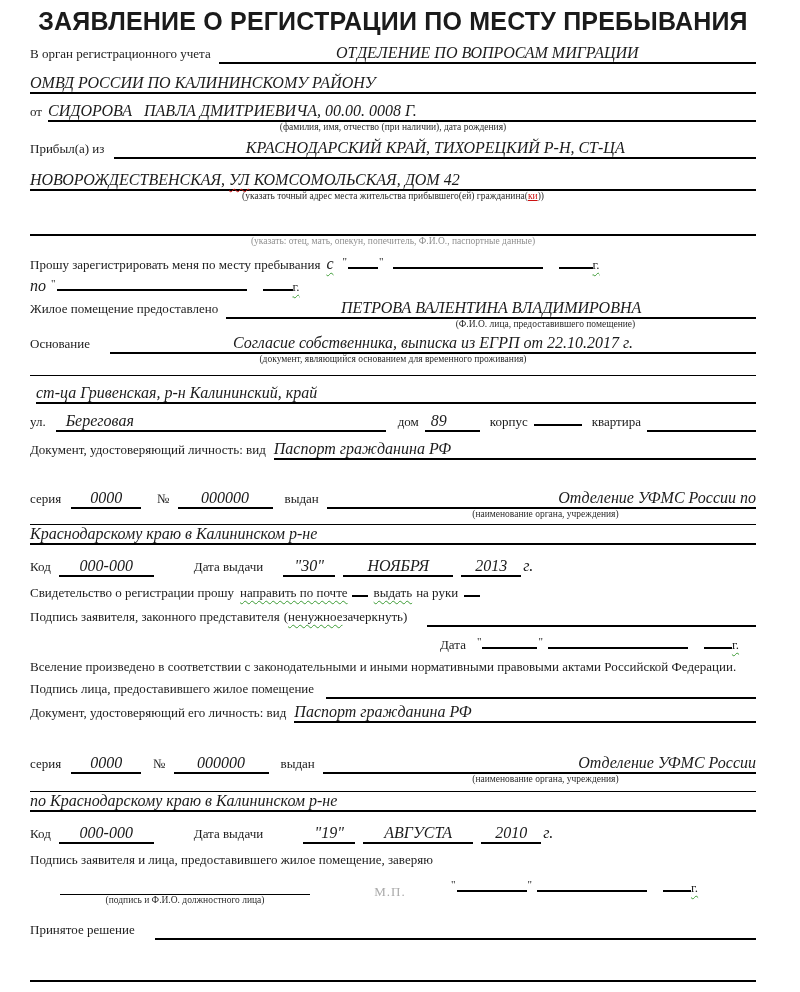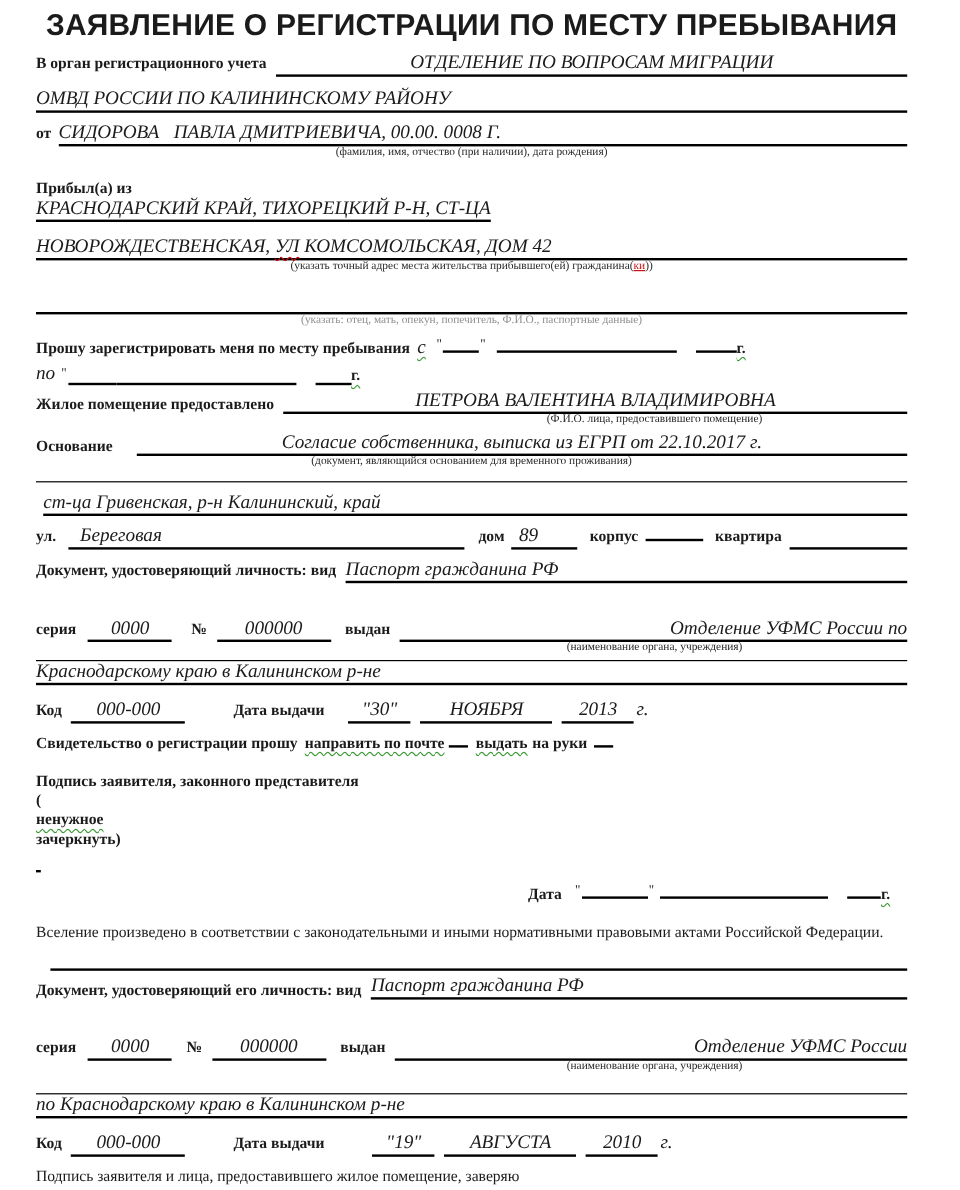--- a/index.html
+++ b/index.html
@@ -3,21 +3,21 @@
 <meta charset="utf-8">
 <style>
   html,body{margin:0;padding:0;background:#fff;}
   .page{
     width:800px;height:992px;box-sizing:border-box;
     padding:6px 44px 0 30px;overflow:hidden;
     font-family:"Liberation Serif","DejaVu Serif",serif;
     color:#1b1b1b;background:#fff;position:relative;
   }
   .row{display:flex;align-items:baseline;}
-  .lbl{font-size:13px;white-space:nowrap;font-weight:bold;}
+  .lbl{font-size:13px;white-space:nowrap;}
   .lbl-w{font-size:13px;}
   .val{font-family:"Liberation Serif","DejaVu Serif",serif;font-weight:normal;font-style:italic;font-size:16px;white-space:nowrap;}
   .pre{white-space:pre;}
   .u{border-bottom:2px solid #000;}
   .fill{flex:1;min-width:0;}
   .tc{text-align:center;}
   .tr{text-align:right;margin-top:19px;}
   .fn{font-size:9.5px;color:#2a2a2a;line-height:11px;}
   .fn-gray{color:#8f8f8f;}
   .q{font-size:11px;position:relative;top:-4px;padding:0 1px;}
@@ -31,21 +31,21 @@
     text-align:center;font-family:"Liberation Sans","DejaVu Sans",sans-serif;
     font-weight:bold;font-size:25px;letter-spacing:.2px;margin:1px 0 8px 0;white-space:nowrap;
   }
   
   .w16{width:16px;} .w28{width:28px;} .w30{width:30px;} .w34{width:34px;}
   .w40{width:40px;} .w48{width:48px;} .w52{width:52px;} .w55{width:55px;}
   .w60{width:60px;} .w70{width:70px;} .w95{width:95px;} .w110{width:110px;}
   .w140{width:140px;} .w150{width:150px;} .w250{width:250px;} .w330{width:330px;}
   .gap2{width:2px;} .gap4{width:4px;} .gap6{width:6px;} .gap8{width:8px;} .gap10{width:10px;}
   .gap12{width:12px;} .gap16{width:16px;} .gap20{width:20px;} .gap40{width:40px;}
-  .gap2,.gap4,.gap6,.gap8,.gap10,.gap12,.gap16,.gap20,.gap40{flex:0 0 auto;display:inline-block;} .mt4{margin-top:4px;align-items:flex-end;} .mt6{margin-top:16px;flex-direction:column;} .mt8{margin-top:8px;}
+  .gap2,.gap4,.gap6,.gap8,.gap10,.gap12,.gap16,.gap20,.gap40{flex:0 0 auto;display:inline-block;} .mt4{margin-top:4px;} .mt6{margin-top:6px;} .mt8{margin-top:8px;}
   .mt10{margin-top:10px;} .mt12{margin-top:12px;} .mt14{margin-top:14px;} .mt22{margin-top:22px;}
   .ml6{margin-left:6px;} .ml10{margin-left:10px;} .ml30{margin-left:30px;}
   .fn-center-right{margin-left:50%;width:42%;text-align:center;}
   .fn-center{width:100%;text-align:center;}
   .row3{display:flex;align-items:flex-start;margin-top:12px;}
   .sigline{height:14px;border-bottom:1.5px solid #000;}
 </style>
 </head>
 <body>
 
@@ -223,20 +223,21 @@
       <span class="u w140"></span>
     <span class="gap16"></span>
       <span class="u w28"></span>
       <span class="lbl sq-green">г.</span>
   </div>
 
   <div class="row mt6">
     <span class="lbl-w">Вселение произведено в соответствии с законодательными и иными нормативными правовыми актами Российской Федерации.</span>
   </div>
   <div class="row mt4">
+    <span class="lbl">Подпись лица, предоставившего жилое помещение</span>
     <span class="gap12"></span>
     <span class="u fill">&nbsp;</span>
   </div>
 
   <div class="row mt4">
     <span class="lbl">Документ, удостоверяющий его личность: вид</span>
     <span class="gap8"></span>
     <span class="u fill"><span class="val">Паспорт гражданина РФ</span></span>
   </div>
   <div class="row mt12">

